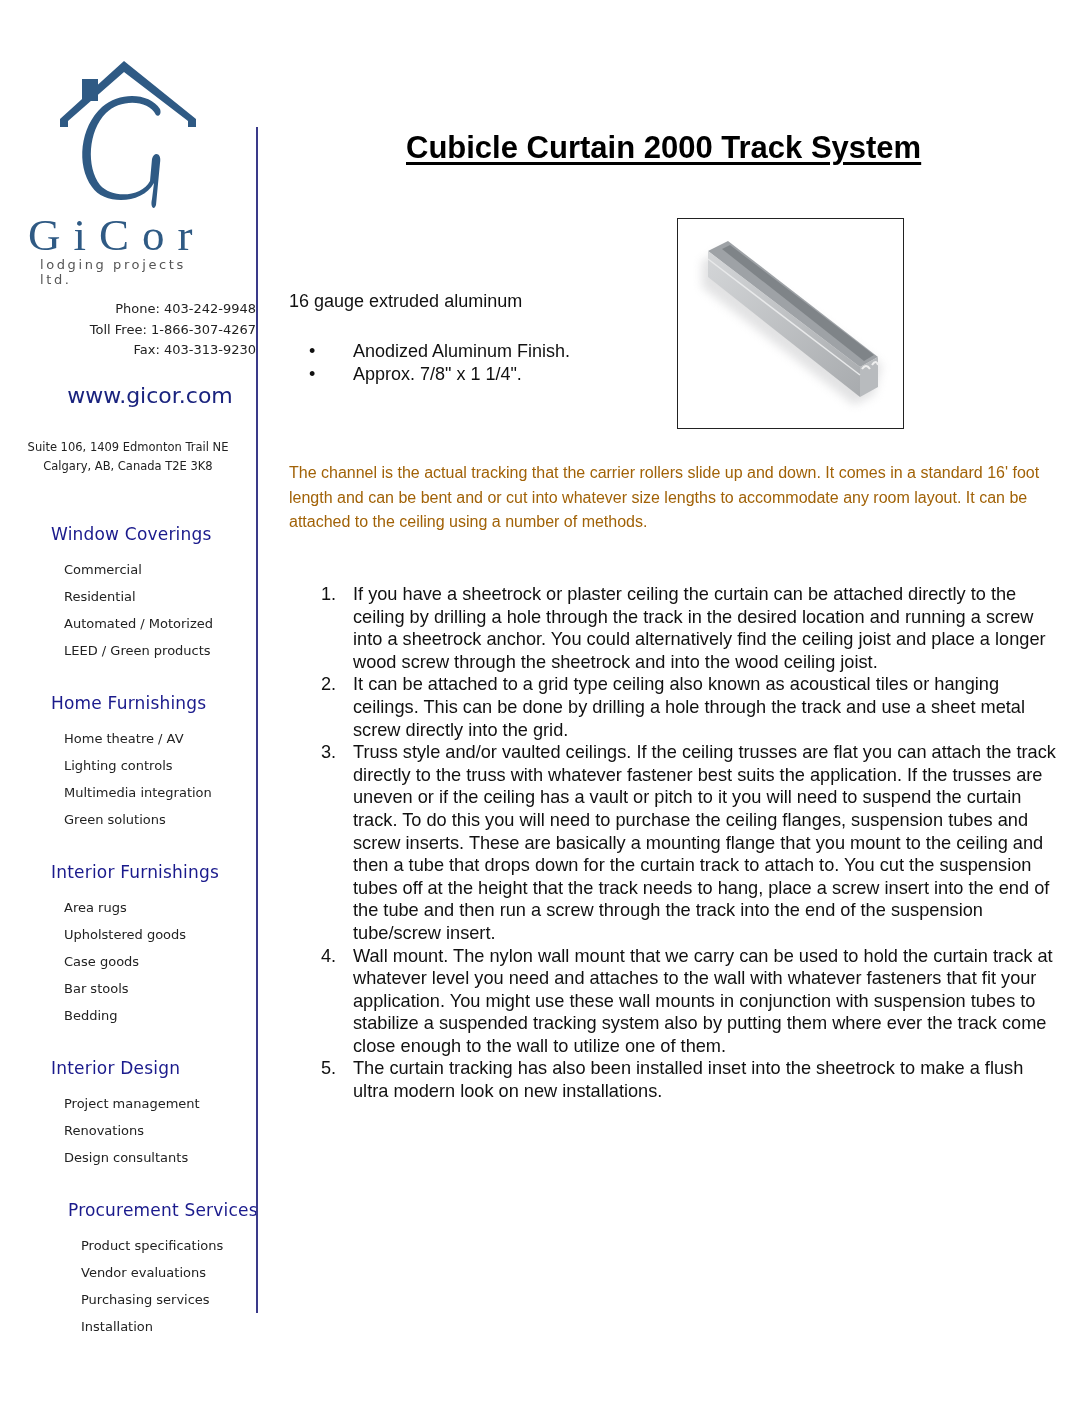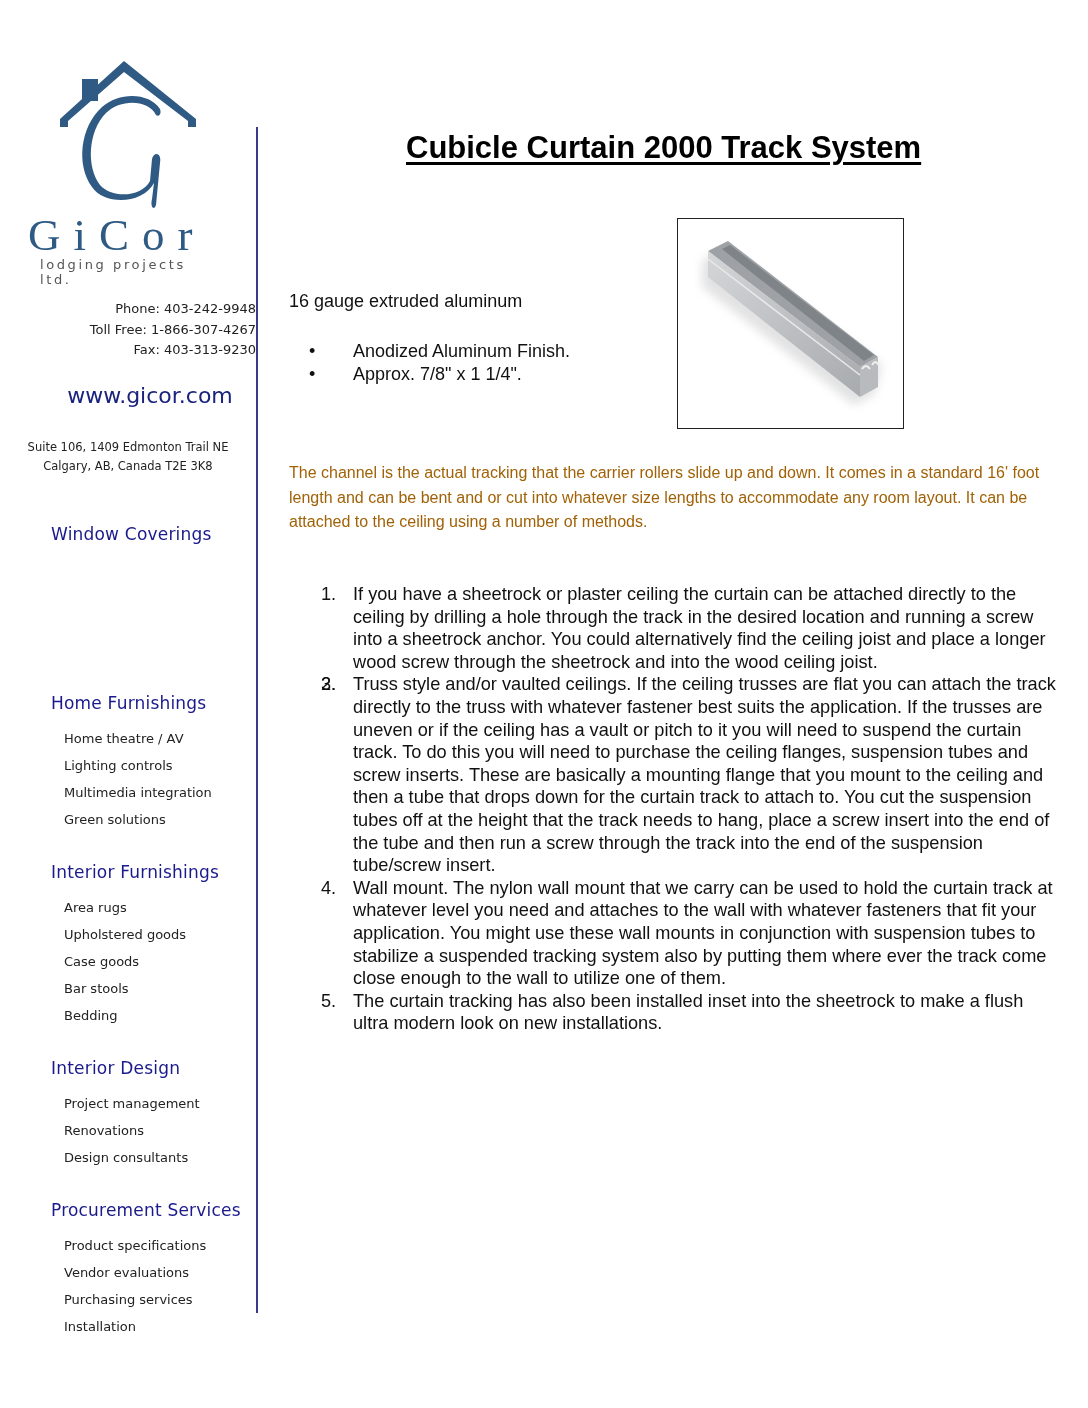--- a/index.html
+++ b/index.html
@@ -66,20 +66,26 @@
     <div>Fax: 403-313-9230</div>
   </div>
   <div class="website">www.gicor.com</div>
   <div class="address">
     <div>Suite 106, 1409 Edmonton Trail NE</div>
     <div>Calgary, AB, Canada T2E 3K8</div>
   </div>
 
   <div class="nav-section" style="top:521px;">
     <div class="nav-title">Window Coverings</div>
+    <div class="nav-list">
+      <span class="nav-item">Commercial</span>
+      <span class="nav-item">Residential</span>
+      <span class="nav-item">Automated / Motorized</span>
+      <span class="nav-item">LEED / Green products</span>
+    </div>
   </div>
 
   <div class="nav-section" style="top:690px;">
     <div class="nav-title">Home Furnishings</div>
     <div class="nav-list">
       <span class="nav-item">Home theatre / AV</span>
       <span class="nav-item">Lighting controls</span>
       <span class="nav-item">Multimedia integration</span>
       <span class="nav-item">Green solutions</span>
     </div>
@@ -98,21 +104,21 @@
 
   <div class="nav-section" style="top:1055px;">
     <div class="nav-title">Interior Design</div>
     <div class="nav-list">
       <span class="nav-item">Project management</span>
       <span class="nav-item">Renovations</span>
       <span class="nav-item">Design consultants</span>
     </div>
   </div>
 
-  <div class="nav-section" style="top:1197px;">
+  <div class="nav-section" style="top:1197px;margin-left:17px;">
     <div class="nav-title">Procurement Services</div>
     <div class="nav-list">
       <span class="nav-item">Product specifications</span>
       <span class="nav-item">Vendor evaluations</span>
       <span class="nav-item">Purchasing services</span>
       <span class="nav-item">Installation</span>
     </div>
   </div>
 </div>
 
@@ -146,18 +152,18 @@
       <polygon points="182,148 200,138 200,168 182,178" fill="#b8bbbe"></polygon>
       <path d="M184,150 q4,-6 8,0 M194,146 q4,-6 6,0" stroke="#eeeeee" stroke-width="2" fill="none"></path>
       <line x1="30" y1="40" x2="182" y2="156" stroke="#e8e9ea" stroke-width="1.5"></line>
     </svg>
   </div>
 
   <div class="para">The channel is the actual tracking that the carrier rollers slide up and down.  It comes in a standard 16' foot length and can be bent and or cut into whatever size lengths to accommodate any room layout. It can be attached to the ceiling using a number of methods.</div>
 
   <ol class="steps">
     <li><span class="num">1.</span><span>If you have a sheetrock or plaster ceiling the curtain can be attached directly to the ceiling by drilling a hole through the track in the desired location and running a screw into a sheetrock anchor.  You could alternatively find the ceiling joist and place a longer wood screw through the sheetrock and into the wood ceiling joist.</span></li>
-    <li><span class="num">2.</span></li>
+    <li><span class="num">2.</span><span>It can be attached to a grid type ceiling also known as acoustical tiles or hanging ceilings.  This can be done by drilling a hole through the track and use a sheet metal screw directly into the grid.</span></li>
     <li><span class="num">3.</span><span>Truss style and/or vaulted ceilings.  If the ceiling trusses are flat you can attach the track directly to the truss with whatever fastener best suits the application.  If the trusses are uneven or if the ceiling has a vault or pitch to it you will need to suspend the curtain track.  To do this you will need to purchase the ceiling flanges, suspension tubes and screw inserts. These are basically a mounting flange that you mount to the ceiling and then a tube that drops down for the curtain track to attach to.  You cut the suspension tubes off at the height that the track needs to hang, place a screw insert into the end of the tube and then run a screw through the track into the end of the suspension tube/screw insert.</span></li>
     <li><span class="num">4.</span><span>Wall mount.  The nylon wall mount that we carry can be used to hold the curtain track at whatever level you need and attaches to the wall with whatever fasteners that fit your application.  You might use these wall mounts in conjunction with suspension tubes to stabilize a suspended tracking system also by putting them where ever the track come close enough to the wall to utilize one of them.</span></li>
     <li><span class="num">5.</span><span>The curtain tracking has also been installed inset into the sheetrock to make a flush ultra modern look on new installations.</span></li>
   </ol>
 </div>
 
 </body></html>

